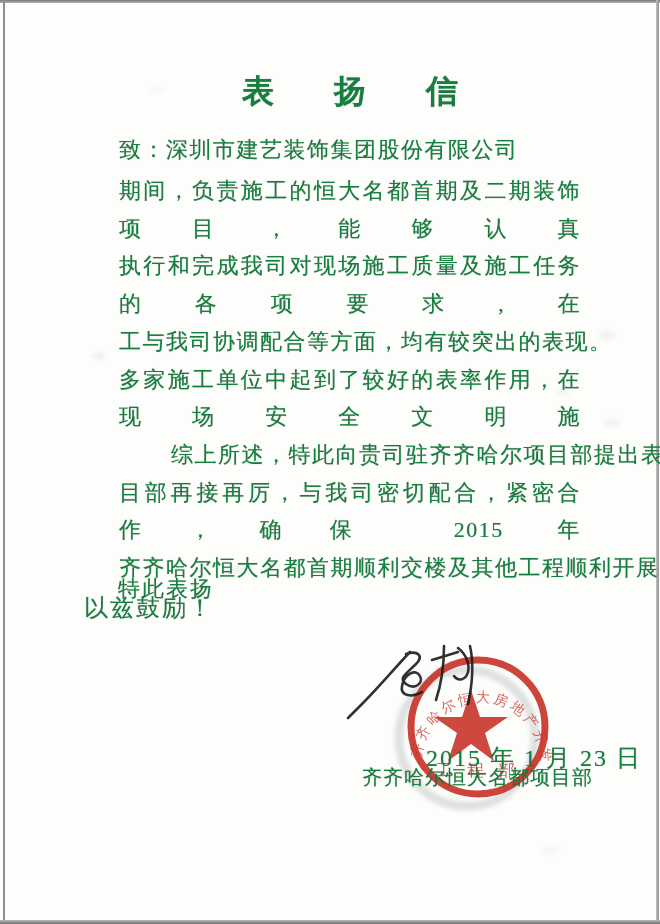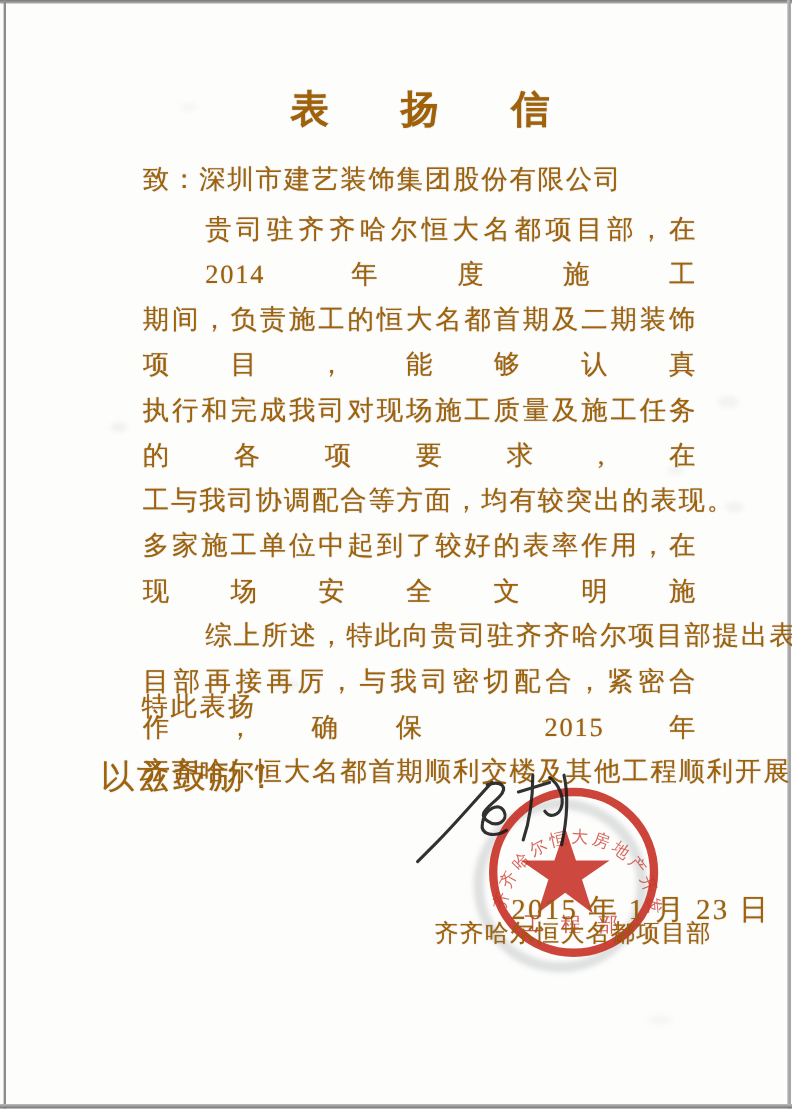--- a/index.html
+++ b/index.html
@@ -2,21 +2,21 @@
 <html><head>
 <meta charset="utf-8">
 <style>
   html,body{margin:0;padding:0;background:#e8e8e6;}
   #page{
     position:relative;
     width:660px;height:924px;
     background:#fdfdfc;
     overflow:hidden;
     font-family:"Liberation Serif","DejaVu Serif",serif;
-    color:#a16207;
+    color:#15803d;
   }
   
   .edge{position:absolute;pointer-events:none;}
   .edge.top{left:0;top:0;width:660px;height:3px;background:linear-gradient(#777,#b5b5b5);}
   .edge.left{left:3px;top:0;width:2px;height:924px;background:#8d8d8d;}
   .edge.right{right:1px;top:0;width:3px;height:924px;background:linear-gradient(90deg,#c2c2c2,#909090);}
   .edge.bottom{left:0;bottom:0;width:660px;height:4px;background:linear-gradient(#bdbdbd,#6d6d6d);}
 
   .title{
     position:absolute;left:0;top:70px;width:726px;
@@ -28,21 +28,21 @@
     position:absolute;left:83px;top:131px;width:498px;
     font-size:22px;line-height:37.7px;
     letter-spacing:1.5px;
     text-shadow:0 0 1px rgba(25,25,25,.4);
   }
   .para{position:absolute;left:83px;top:172px;width:498px;font-size:22px;line-height:37.7px;letter-spacing:1.5px;text-shadow:0 0 1px rgba(25,25,25,.4);}
   .line{white-space:nowrap;margin-left:36px;}
   .line.just{text-align:justify;text-align-last:justify;white-space:normal;}
   .indent{padding-left:52px;}
   .closing1{position:absolute;left:118px;top:574px;font-size:22px;letter-spacing:2px;text-shadow:0 0 1px rgba(25,25,25,.4);text-align:right;}
-  .closing2{position:absolute;left:84px;top:629px;font-size:28px;letter-spacing:2px;text-shadow:0 0 1px rgba(25,25,25,.4);}
+  .closing2{position:absolute;left:84px;top:592px;font-size:24px;letter-spacing:2px;text-shadow:0 0 1px rgba(25,25,25,.4);}
 
   .signer{
     position:absolute;left:362px;top:724px;
     font-size:20px;letter-spacing:1px;z-index:3;
     text-shadow:0 0 1px rgba(25,25,25,.4);
     margin-top:40px;
   }
   .dateline{
     position:absolute;left:426px;top:742px;
     font-size:24px;letter-spacing:2px;z-index:3;
@@ -69,21 +69,20 @@
   <div class="smudge" style="left:228px;top:566px;width:22px;height:9px;opacity:.10"></div>
   <div class="smudge" style="left:556px;top:388px;width:14px;height:8px;opacity:.09"></div>
   <div class="smudge" style="left:150px;top:86px;width:14px;height:7px;opacity:.07"></div>
   <div class="smudge" style="left:540px;top:846px;width:20px;height:8px;opacity:.07"></div>
 
   <div class="title">表  扬  信</div>
 
   <div class="bodytext line">致：深圳市建艺装饰集团股份有限公司</div>
 
   <div class="para">
-    <div class="line just indent">贵司驻齐齐哈尔恒大名都项目部，在 2014 年度施工</div>
     <div class="line just">期间，负责施工的恒大名都首期及二期装饰项目，能够认真</div>
     <div class="line just">执行和完成我司对现场施工质量及施工任务的各项要求,在</div>
     <div class="line">工与我司协调配合等方面，均有较突出的表现。</div>
     <div class="line just">多家施工单位中起到了较好的表率作用，在现场安全文明施</div>
     <div class="line indent">综上所述，特此向贵司驻齐齐哈尔项目部提出表扬，</div>
     <div class="line just">目部再接再厉，与我司密切配合，紧密合作，确保 2015 年</div>
     <div class="line">齐齐哈尔恒大名都首期顺利交楼及其他工程顺利开展。</div>
   </div>
 
   <div class="closing1">特此表扬</div>

